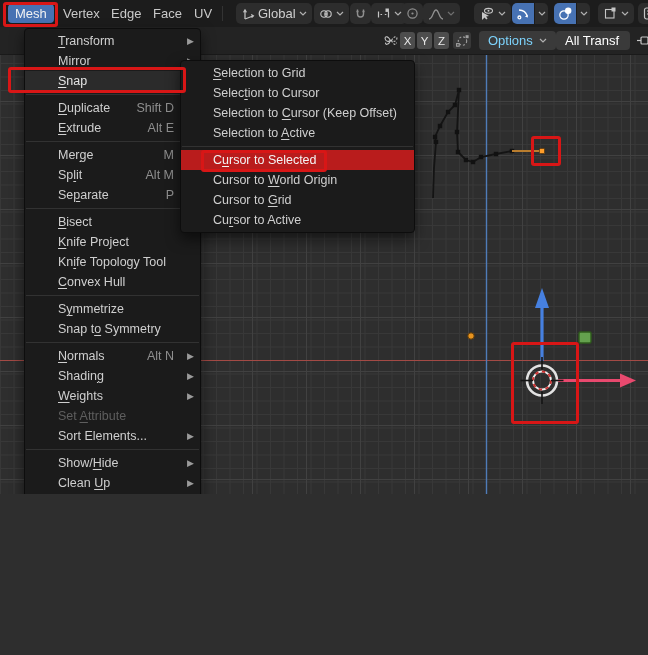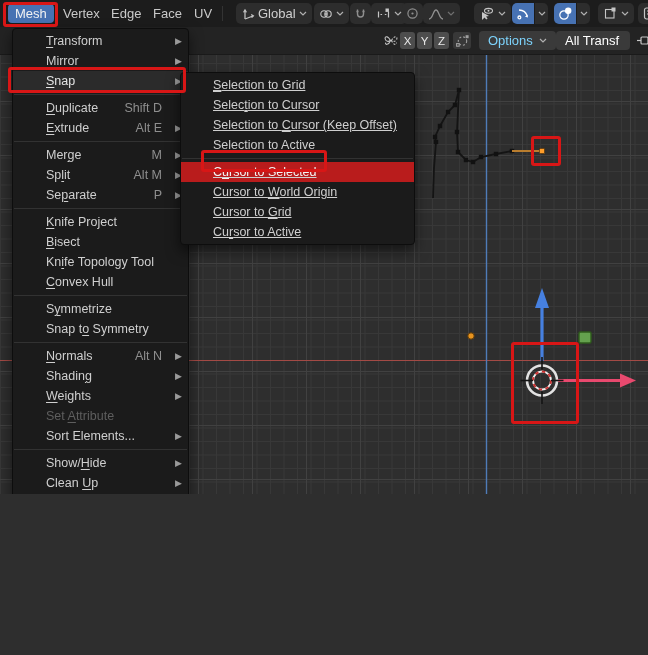--- a/index.html
+++ b/index.html
@@ -32,22 +32,22 @@
       linear-gradient(90deg,#414141 1px,transparent 1px),
       linear-gradient(#383838 1px,transparent 1px),
       linear-gradient(90deg,#383838 1px,transparent 1px);
     background-size:54px 54px,54px 54px,13.5px 13.5px,13.5px 13.5px;
     background-position:36px 47px,36px 47px,0 9px,0 9px;}
   #scene{position:absolute;left:0;top:0;width:648px;height:601px;}
   
   .menu-panel{position:absolute;background:#1b1b1b;border:1px solid #0d0d0d;border-radius:4px;
       box-shadow:0 6px 14px rgba(0,0,0,.55);z-index:10;padding:2px 0;box-sizing:border-box;
       font-size:12.5px;color:#cfcfcf;}
-  #main-menu{left:12px;top:28px;width:177px;}
-  #snap-submenu{left:180px;top:72px;width:235px;text-decoration:underline;}
+  #main-menu{left:24px;top:28px;width:177px;}
+  #snap-submenu{left:180px;top:60px;width:235px;}
   .menu-item{display:flex;align-items:center;height:20px;padding:0 6px 0 33px;white-space:nowrap;}
   #snap-submenu .menu-item{padding-left:32px;}
   .menu-item .lbl{flex:1;}
   .menu-item .sc{color:#8f8f8f;margin-right:10px;}
   .menu-item .arr{width:10px;text-align:right;color:#9a9a9a;font-size:9px;}
   .menu-item.hl{background:#2b2b2b;color:#e4e4e4;}
   .menu-item.hover{background:#b91c1c;color:#f4f4f4;}
   .menu-item.disabled{color:#5e5e5e;}
   .menu-sep{height:7px;position:relative;}
   .menu-sep::after{content:"";position:absolute;left:1px;right:1px;top:3px;height:1px;background:#323232;}
@@ -364,26 +364,26 @@
         <span class="sc">Alt M</span>
         <span class="arr">▶</span>
       </div>
       <div class="menu-item">
         <span class="lbl">Se<span class="u">p</span>arate</span>
         <span class="sc">P</span>
         <span class="arr">▶</span>
       </div>
       <div class="menu-sep"></div>
       <div class="menu-item">
+        <span class="lbl"><span class="u">B</span>isect</span>
+        <span class="sc"></span>
+        <span class="arr"></span>
+      </div>
+      <div class="menu-item">
         <span class="lbl"><span class="u">K</span>nife Project</span>
-        <span class="sc"></span>
-        <span class="arr"></span>
-      </div>
-      <div class="menu-item">
-        <span class="lbl"><span class="u">B</span>isect</span>
         <span class="sc"></span>
         <span class="arr"></span>
       </div>
       <div class="menu-item">
         <span class="lbl">Kn<span class="u">i</span>fe Topology Tool</span>
         <span class="sc"></span>
         <span class="arr"></span>
       </div>
       <div class="menu-item">
         <span class="lbl"><span class="u">C</span>onvex Hull</span>

